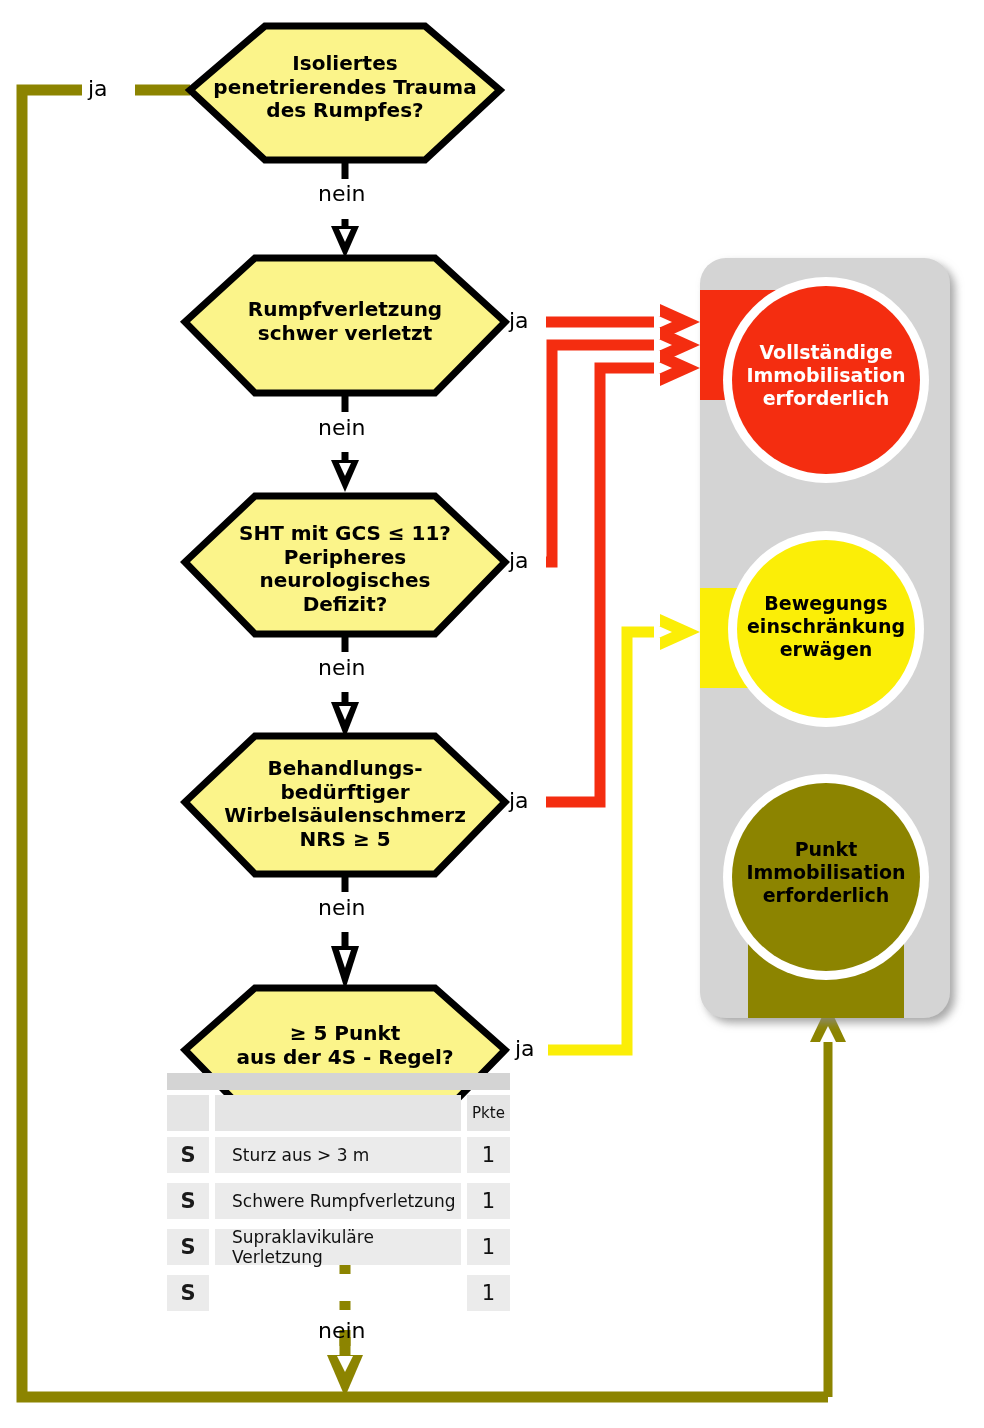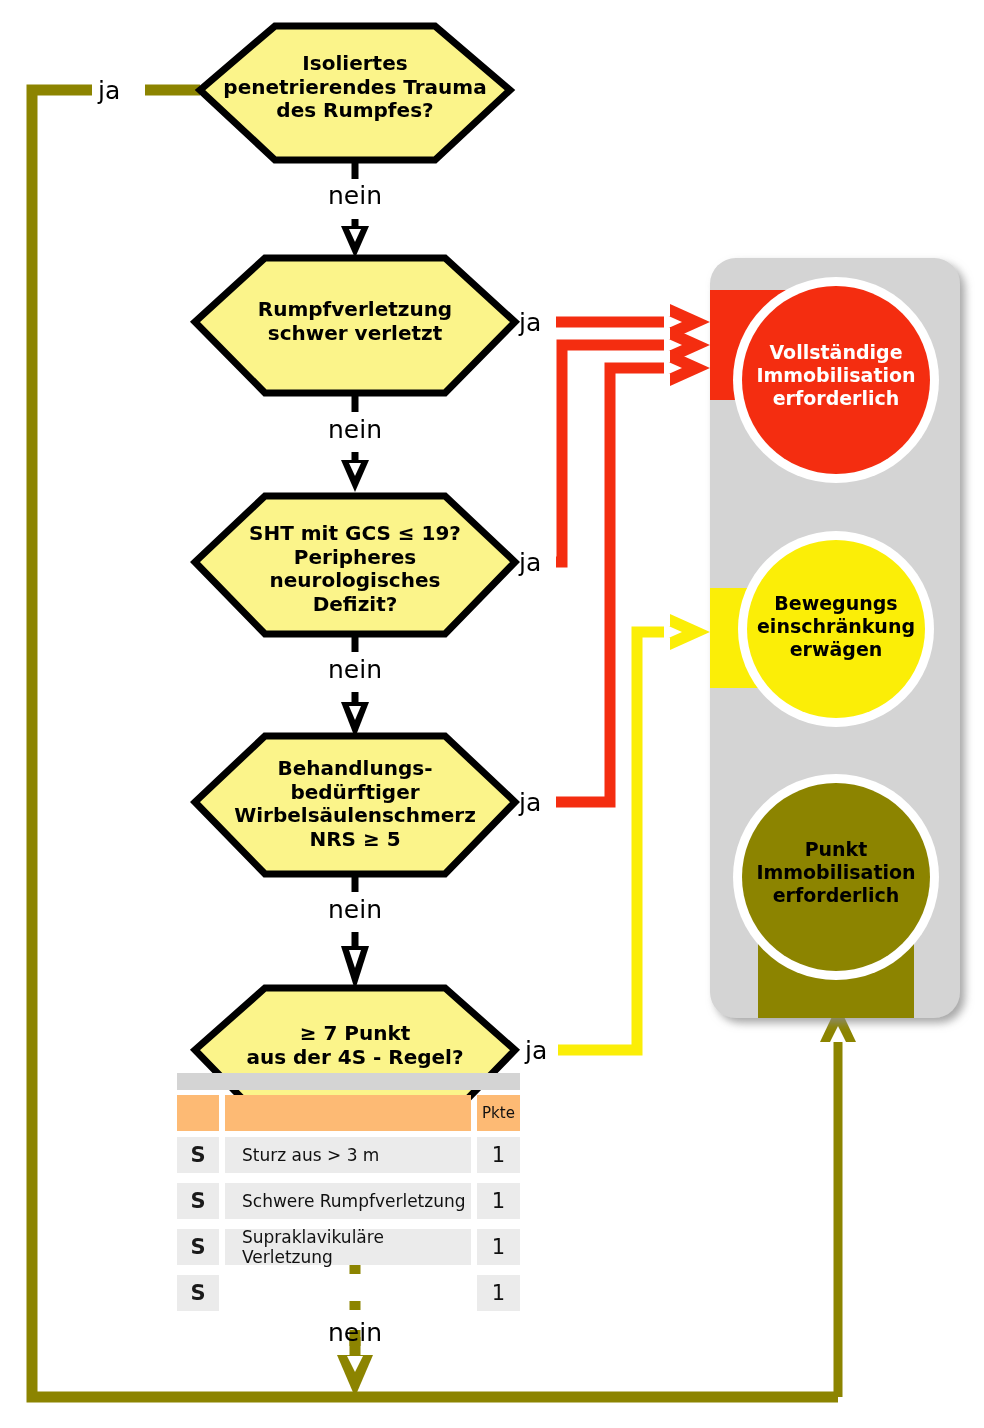--- a/index.html
+++ b/index.html
@@ -1,31 +1,31 @@
 <!DOCTYPE html>
 <html><head>
 <meta charset="utf-8">
 <style>
   html,body{margin:0;padding:0;background:#ffffff;}
   body{
     font-family:"DejaVu Sans","Liberation Sans",sans-serif;
     width:984px;height:1428px;position:relative;overflow:hidden;
   }
-  #stage{position:absolute;left:10px;top:0;width:812px;height:1428px;}
+  #stage{position:absolute;left:0;top:0;width:812px;height:1428px;}
   #svgroot{position:absolute;left:0;top:0;width:984px;height:1428px;}
 
   
   .hex-label{
     position:absolute;text-align:center;color:#000000;
     font-weight:700;font-size:20px;line-height:1.18;
     white-space:pre-line;pointer-events:none;
   }
   
   .edge-label{
-    position:absolute;color:#000000;font-weight:400;font-size:25px;
+    position:absolute;color:#000000;font-weight:400;font-size:22px;
     line-height:1;white-space:nowrap;
   }
   
   .lamp-label{
     position:absolute;text-align:center;font-weight:700;font-size:19px;
     line-height:1.2;white-space:pre-line;pointer-events:none;
   }
   .lamp-label.on-red{color:#ffffff;}
   .lamp-label.on-yellow{color:#000000;}
   .lamp-label.on-green{color:#000000;}
@@ -35,21 +35,21 @@
   .tbl-topbar{position:absolute;left:0;top:0;width:343px;height:17px;background:#d4d4d4;}
   .tbl-row{position:absolute;left:0;width:343px;height:36px;}
   .cell{position:absolute;height:36px;background:#ebebeb;
     display:flex;align-items:center;box-sizing:border-box;}
   .cell.c-s{left:0;width:42px;justify-content:center;}
   .cell.c-txt{left:48px;width:246px;padding-left:17px;}
   .cell.c-pts{left:300px;width:43px;justify-content:center;}
   .c-s span{font-size:21px;font-weight:600;color:#1a1a1a;}
   .c-txt span{font-size:17px;font-weight:400;color:#111111;}
   .c-pts span{font-size:21px;font-weight:400;color:#111111;}
-  .hdr .cell{background:#fdba74;}
+  .hdr .cell{background:#e5e5e5;}
   .hdr .c-pts span{font-size:15px;font-weight:400;}
 </style>
 </head>
 <body>
 
 <div id="stage">
 
   <svg id="svgroot" viewBox="0 0 984 1428">
     <defs>
       <filter id="softshadow" x="-30%" y="-30%" width="180%" height="180%">
@@ -165,30 +165,30 @@
     </g>
   </svg>
 
   <div class="hex-label" style="left:200px;top:52px;width:290px;">Isoliertes
 penetrierendes Trauma
 des Rumpfes?</div>
 
   <div class="hex-label" style="left:200px;top:298px;width:290px;">Rumpfverletzung
 schwer verletzt</div>
 
-  <div class="hex-label" style="left:195px;top:522px;width:300px;">SHT mit GCS ≤ 19?
+  <div class="hex-label" style="left:195px;top:522px;width:300px;">SHT mit GCS ≤ 11?
 Peripheres neurologisches
 Defizit?</div>
 
   <div class="hex-label" style="left:195px;top:757px;width:300px;">Behandlungs-
 bedürftiger
 Wirbelsäulenschmerz
 NRS ≥ 5</div>
 
-  <div class="hex-label" style="left:200px;top:1022px;width:290px;">≥ 7 Punkt
+  <div class="hex-label" style="left:200px;top:1022px;width:290px;">≥ 5 Punkt
 aus der 4S - Regel?</div>
 
   <div class="edge-label" style="left:88px;top:78px;">ja</div>
   <div class="edge-label" style="left:318px;top:183px;">nein</div>
 
   <div class="edge-label" style="left:509px;top:310px;">ja</div>
   <div class="edge-label" style="left:318px;top:417px;">nein</div>
 
   <div class="edge-label" style="left:509px;top:550px;">ja</div>
   <div class="edge-label" style="left:318px;top:657px;">nein</div>

